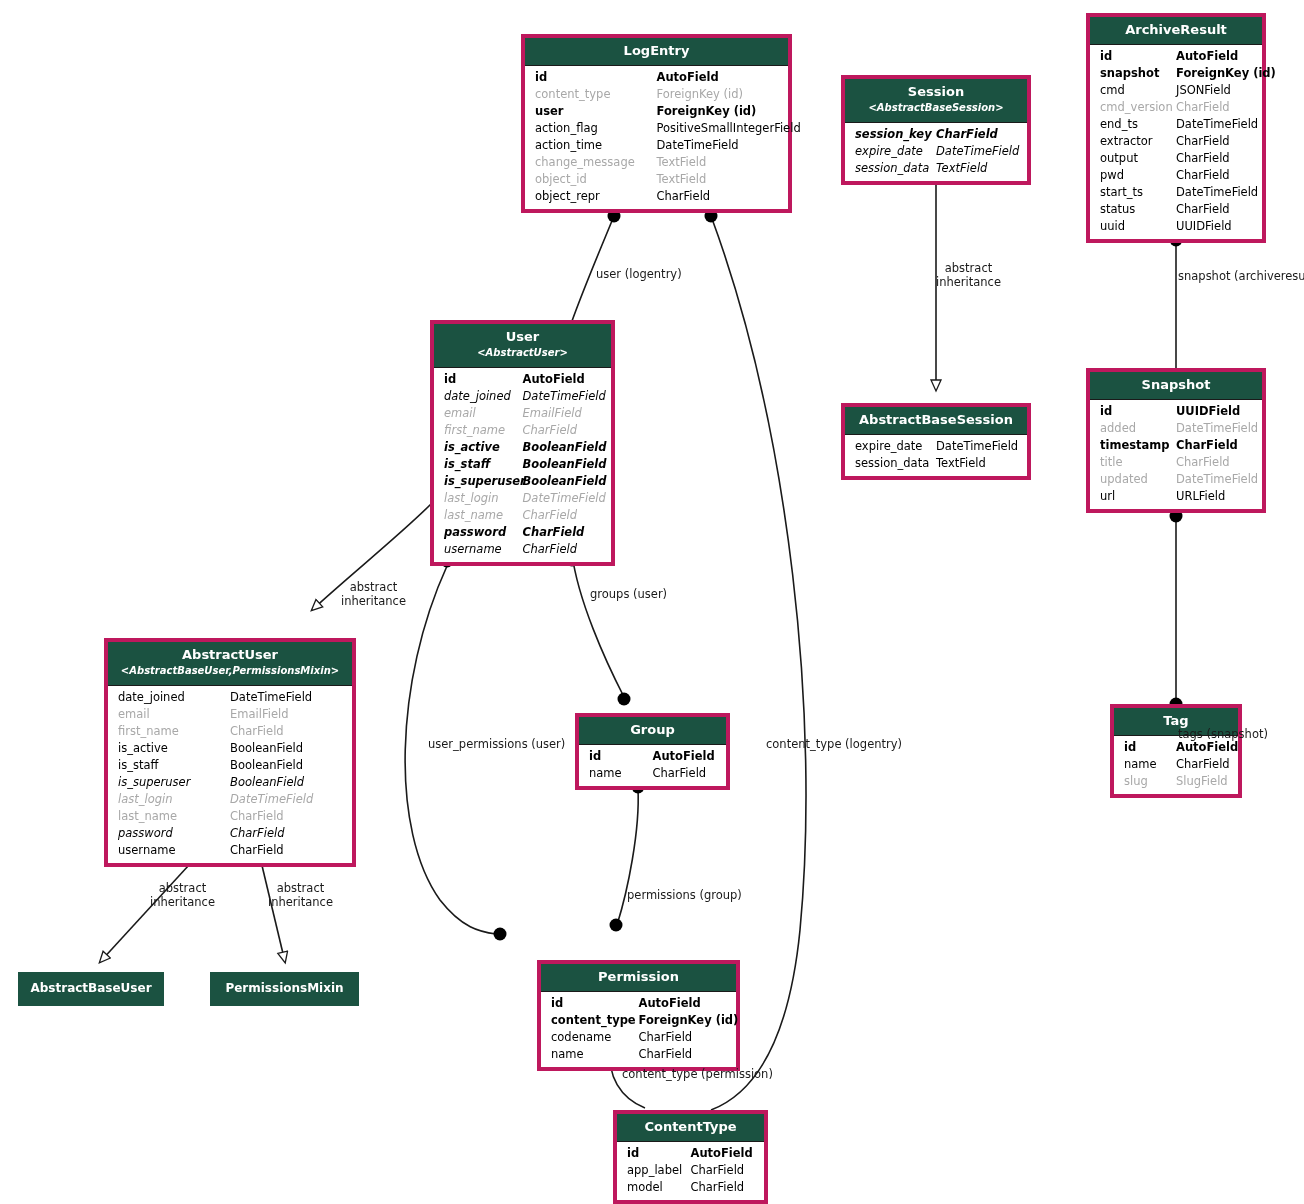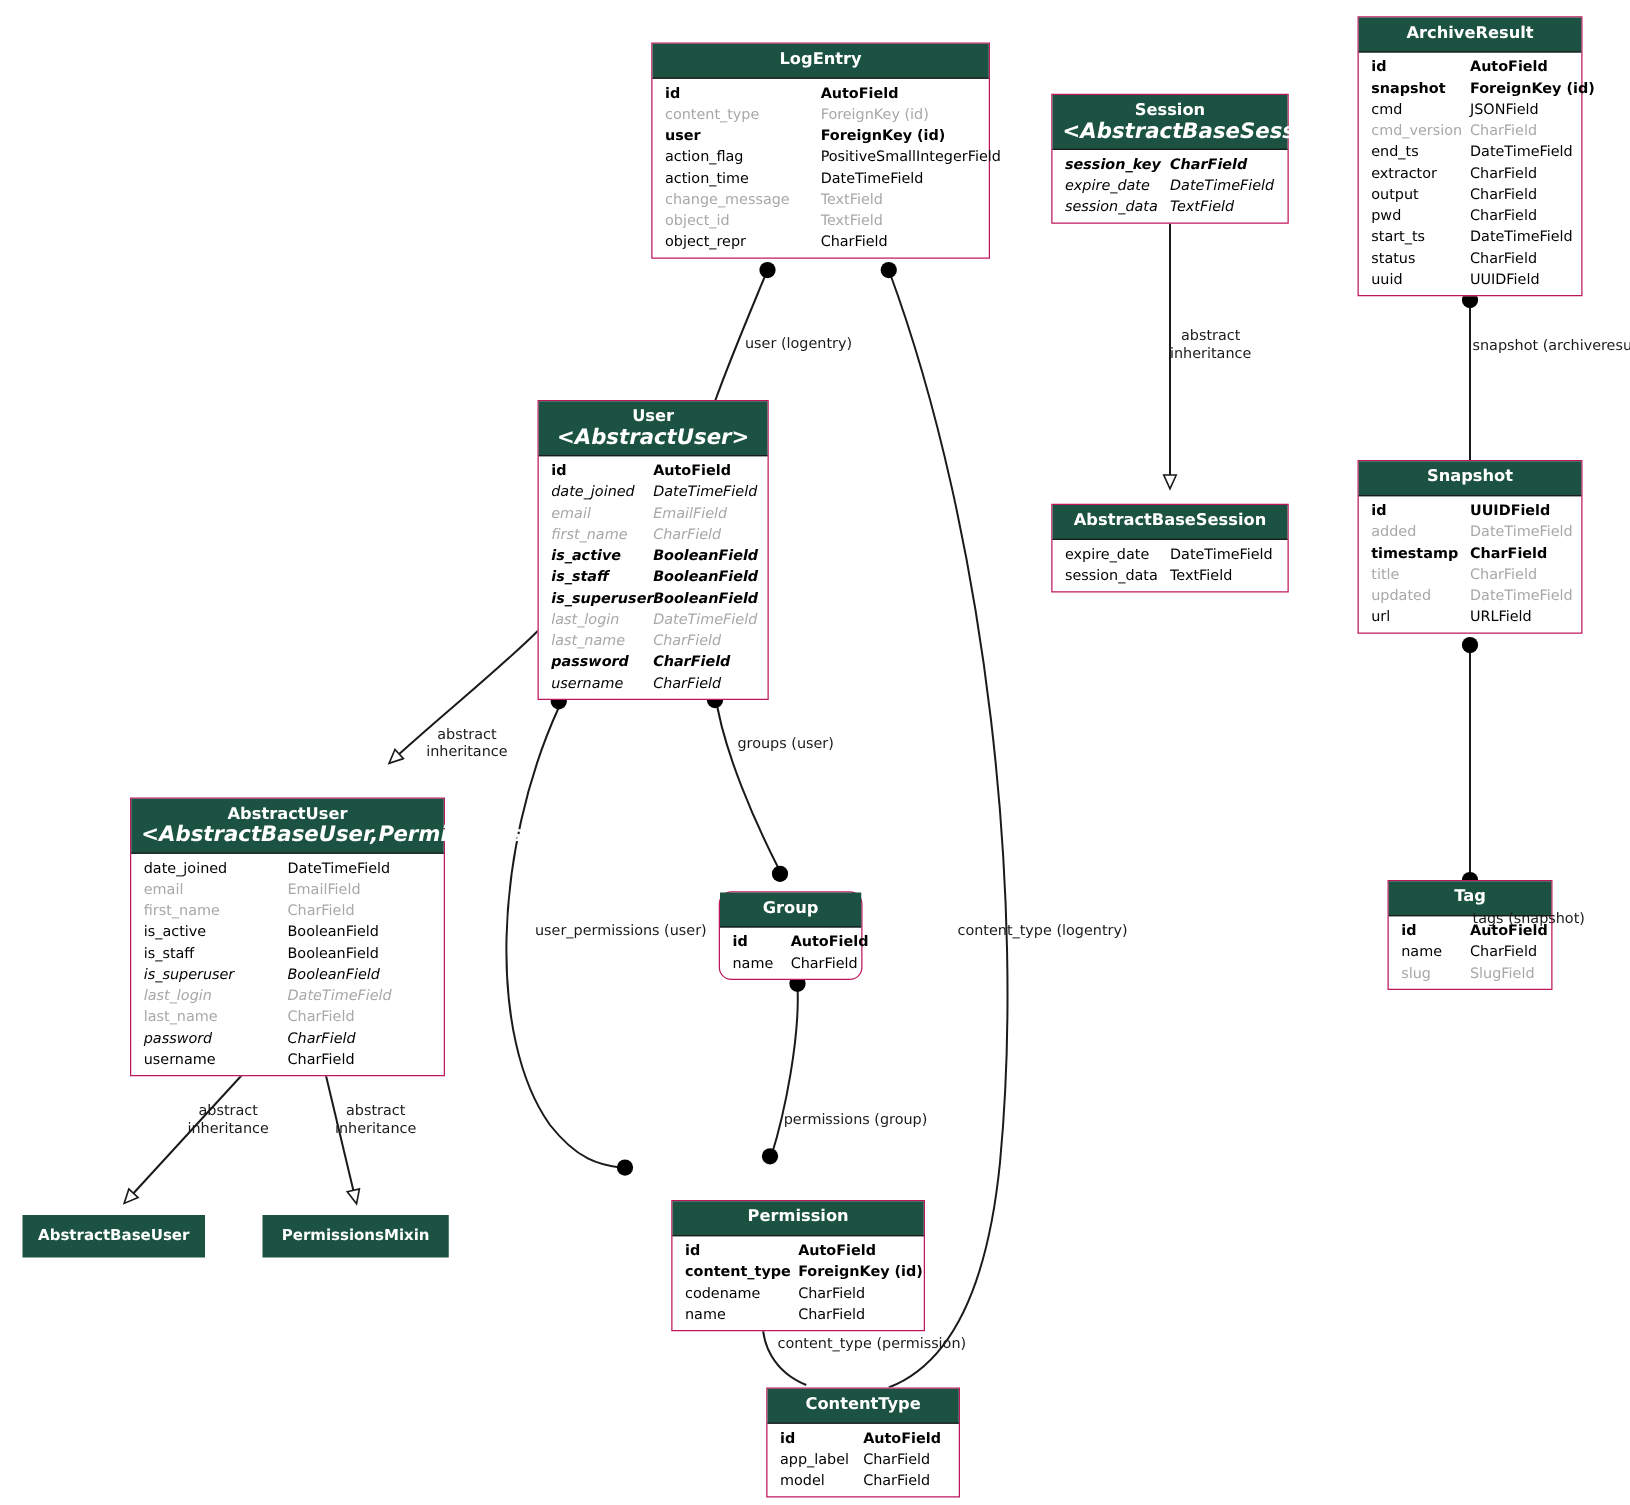--- a/index.html
+++ b/index.html
@@ -25,39 +25,39 @@
   #edges {
     position: absolute;
     left: 0; top: 0;
     width: 1304px;
     height: 1204px;
     pointer-events: none;
   }
   .node {
     position: absolute;
     box-sizing: border-box;
-    border: 1px solid #be185d;
+    border: 4px solid #be185d;
     background: #ffffff;
   }
   .node-header {
     background: #1b5241;
     color: #ffffff;
     text-align: center;
     font-weight: bold;
     font-size: 13px;
     line-height: 16px;
     padding: 5px 8px 6px 8px;
     box-sizing: border-box;
     border-bottom: 1px solid #1a1a1a;
   }
   .node-header .bases {
     display: block;
     font-style: italic;
     font-weight: bold;
-    font-size: 17px;
+    font-size: 10px;
     text-align: center;
   }
   .simple .node-header {
     border-bottom: none;
     font-size: 12px;
     line-height: 19px;
     padding: 7px 12px 8px 12px;
   }
   .rows {
     padding: 3px 0 4px 0;
@@ -393,21 +393,21 @@
           <div class="row ni">
             <span class="fname">password</span>
             <span class="ftype">CharField</span>
           </div>
           <div class="row n">
             <span class="fname">username</span>
             <span class="ftype">CharField</span>
           </div>
         </div>
       </div>
-      <div class="node" style="left: 575px; top: 713px; width: 115px; border-radius: 10px;">
+      <div class="node" style="left: 575px; top: 713px; width: 155px;">
         <div class="node-header"><span>Group</span></div>
         <div class="rows">
           <div class="row b">
             <span class="fname">id</span>
             <span class="ftype">AutoField</span>
           </div>
           <div class="row n">
             <span class="fname">name</span>
             <span class="ftype">CharField</span>
           </div>

